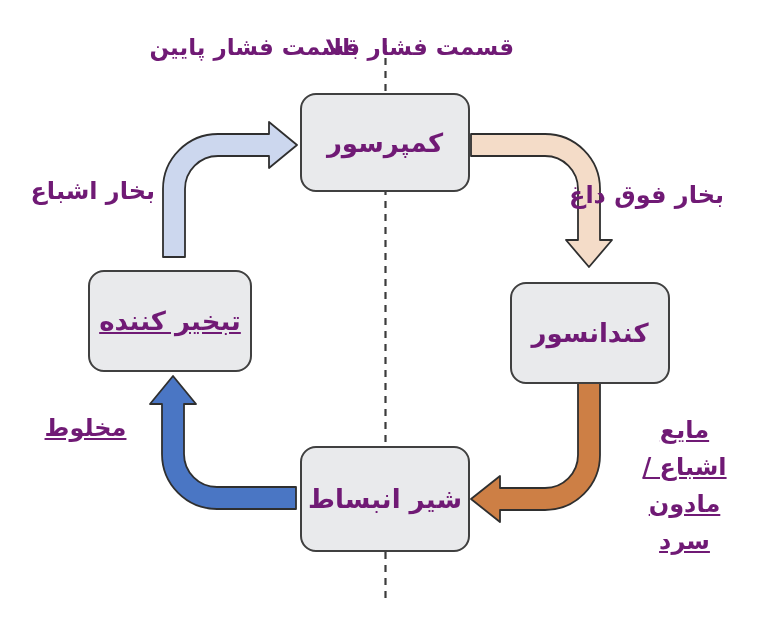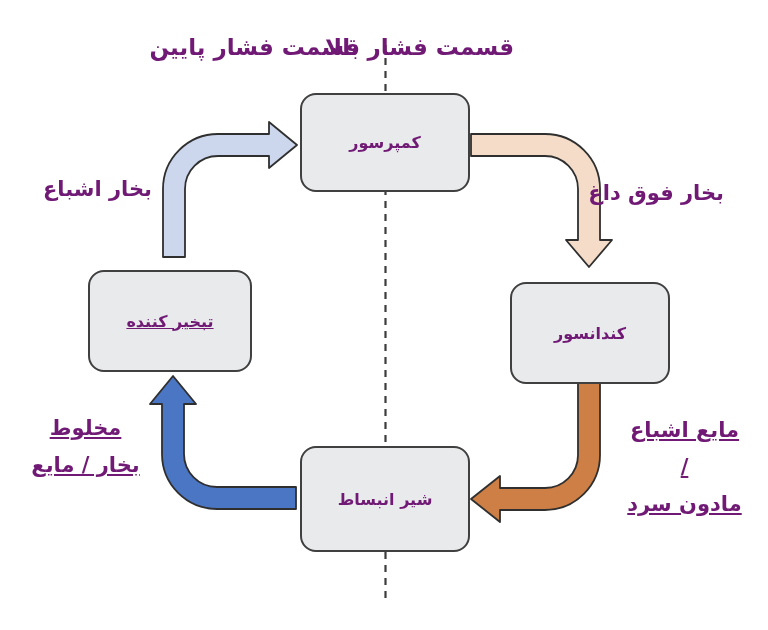--- a/index.html
+++ b/index.html
@@ -17,32 +17,32 @@
     position: absolute;
     background: #e9eaec;
     border: 2px solid #404040;
     border-radius: 16px;
     display: flex;
     align-items: center;
     justify-content: center;
     box-sizing: border-box;
   }
   .node span {
-    font-size: 16px;
+    font-size: 26px;
     font-weight: bold;
     white-space: nowrap;
   }
   .lbl {
     position: absolute;
     font-weight: bold;
     text-align: center;
     white-space: nowrap;
   }
   .lbl-top { font-size: 23px; }
-  .lbl-arrow { font-size: 21px; text-align: center; }
+  .lbl-arrow { font-size: 24px; text-align: center; }
   .lbl-two-line { line-height: 37px; white-space: normal; text-decoration: underline; }
   .box-compressor { left: 300px; top: 93px;  width: 170px; height: 99px; }
   .box-condenser  { left: 510px; top: 282px; width: 160px; height: 102px; align-items: center; }
   .box-expansion  { left: 300px; top: 446px; width: 170px; height: 106px; }
   .box-evaporator { left: 88px;  top: 270px; width: 164px; height: 102px; text-decoration: underline; }
   .lbl-low-pressure  { left: 180px; top: 34px; width: 180px; }
   .lbl-high-pressure { left: 396px; top: 34px; width: 118px; }
   .lbl-sat-vapor     { left: 40px;  top: 177px; width: 115px; }
   .lbl-superheated   { left: 592px; top: 181px; width: 132px; }
   .lbl-sat-liquid    { left: 627px; top: 412px; width: 115px; }
@@ -86,16 +86,15 @@
 
   <div class="lbl lbl-arrow lbl-superheated" dir="rtl">بخار فوق داغ</div>
 
   <div class="lbl lbl-arrow lbl-two-line lbl-sat-liquid" dir="rtl">
     <div>مایع اشباع /</div>
     <div>مادون سرد</div>
   </div>
 
   <div class="lbl lbl-arrow lbl-two-line lbl-mixture" dir="rtl">
     <div>مخلوط</div>
-    <div>بخار / مایع</div>
   </div>
 
 </div>
 
 </body></html>

